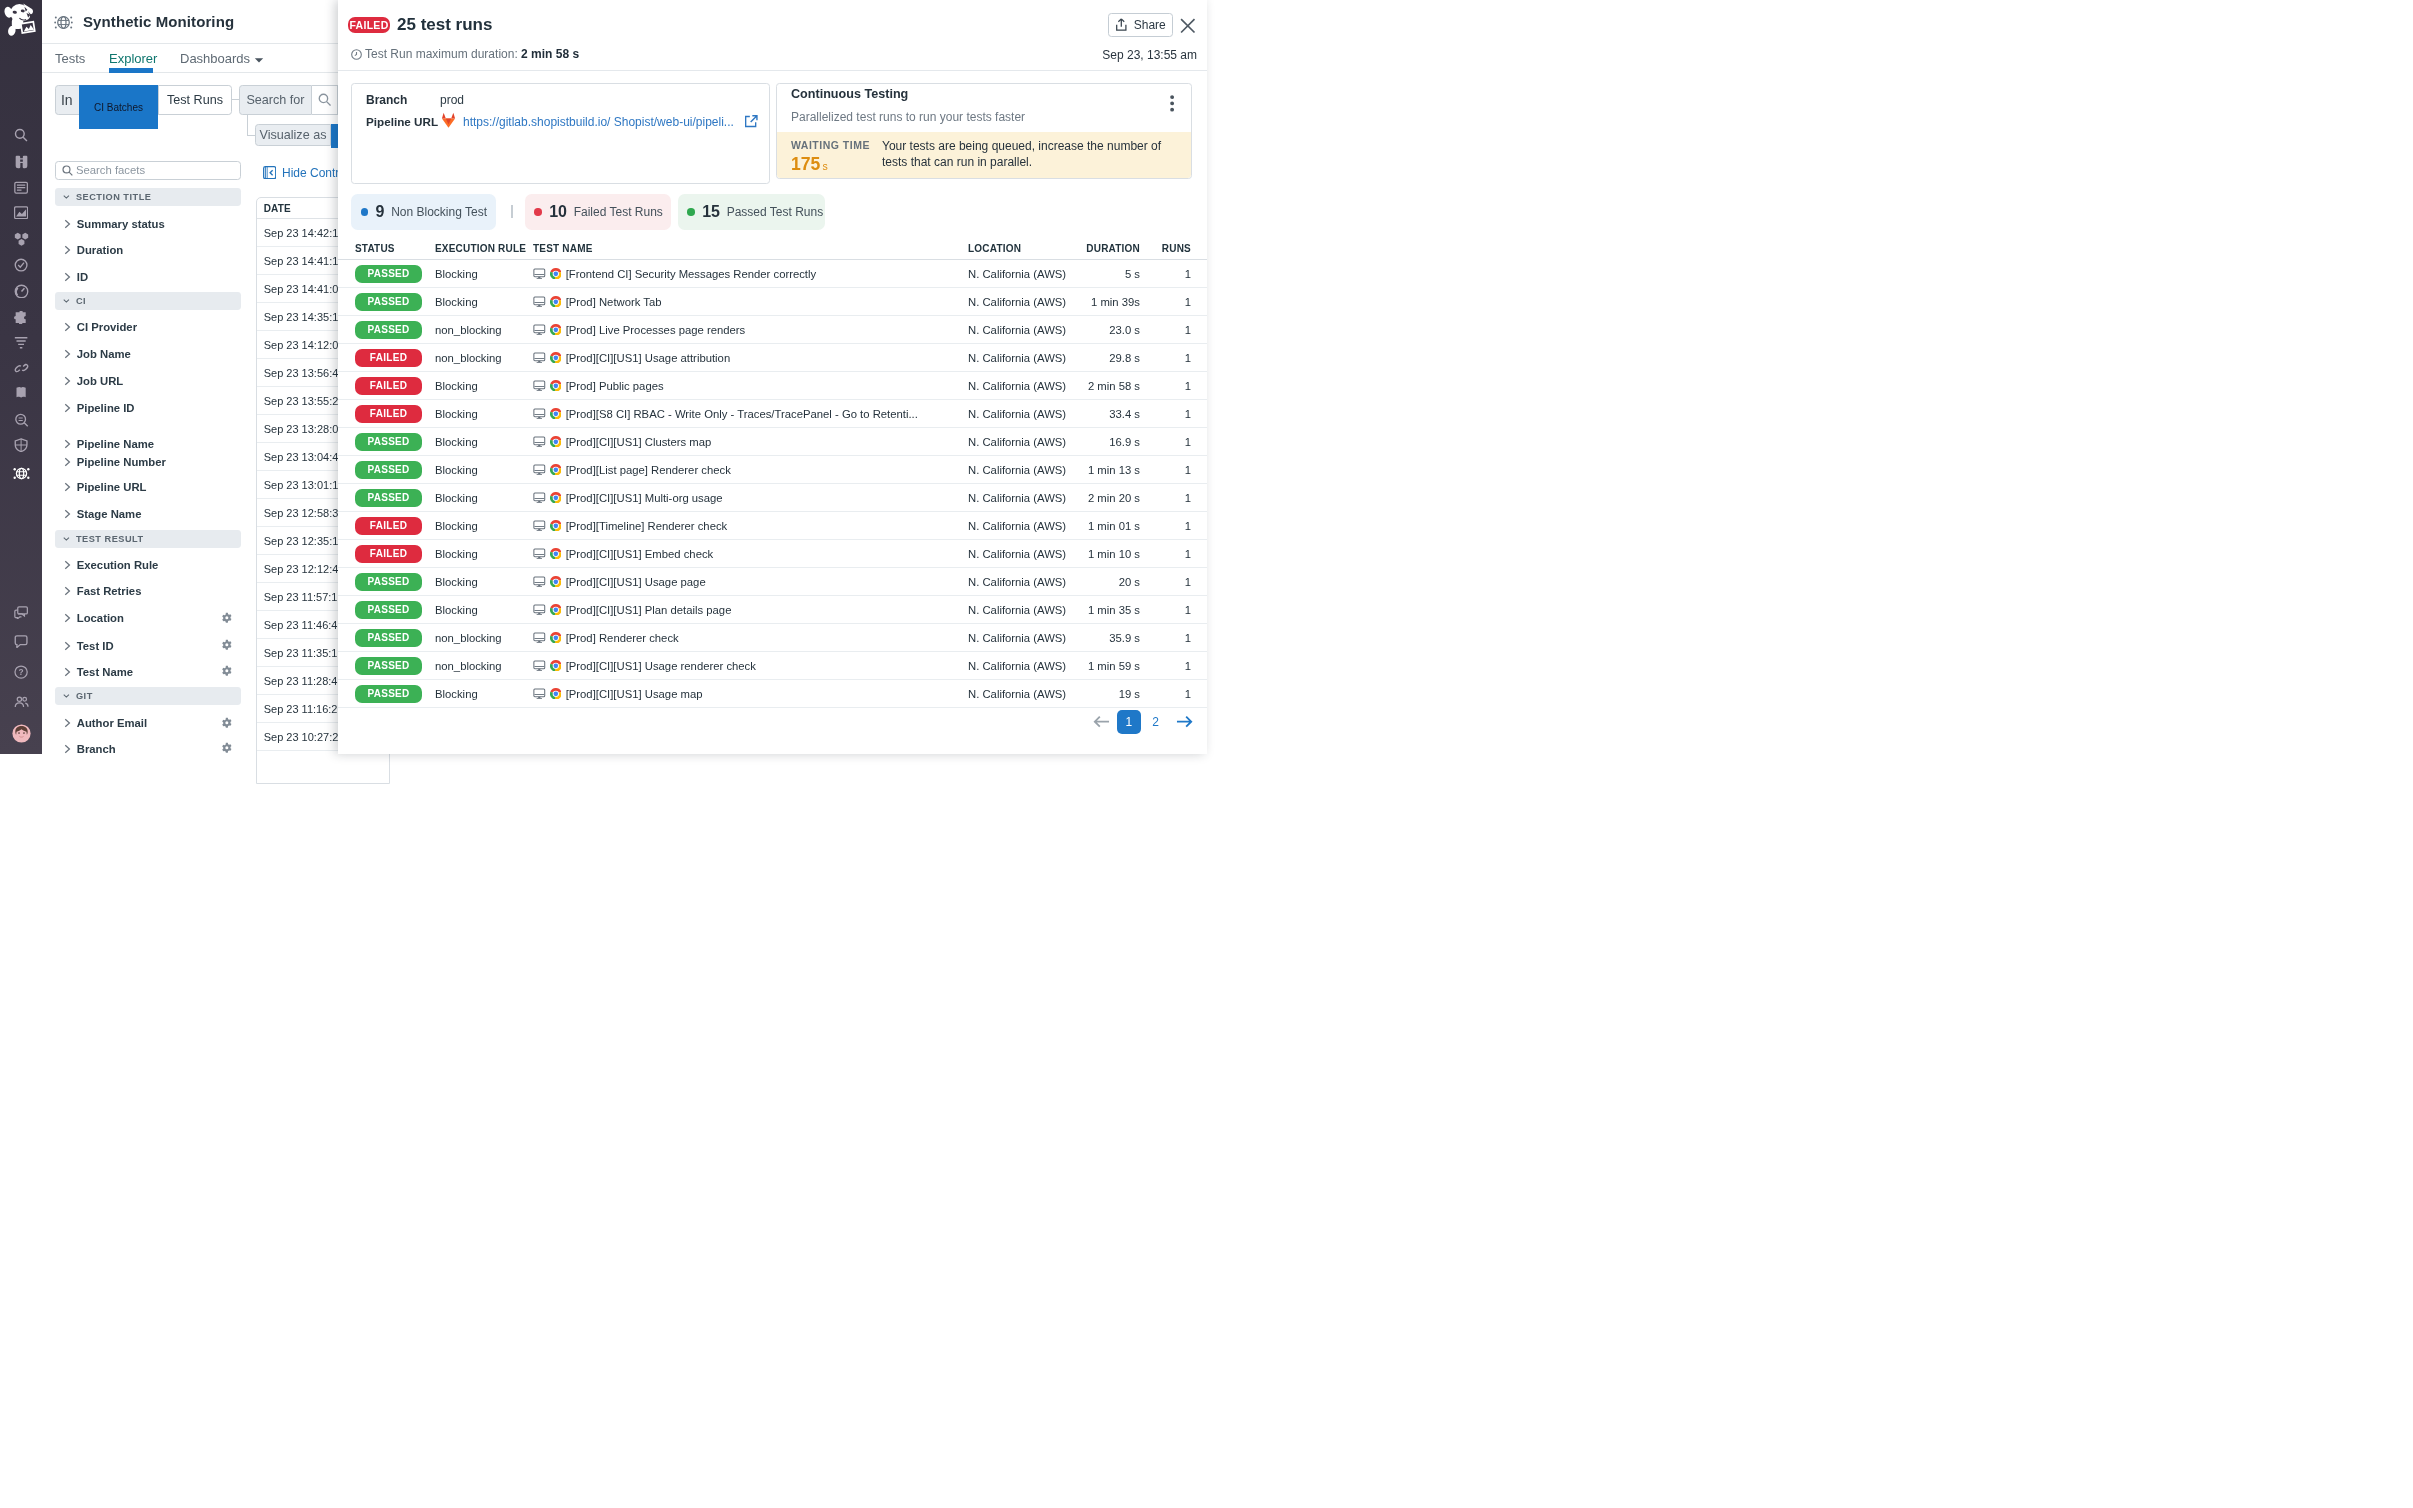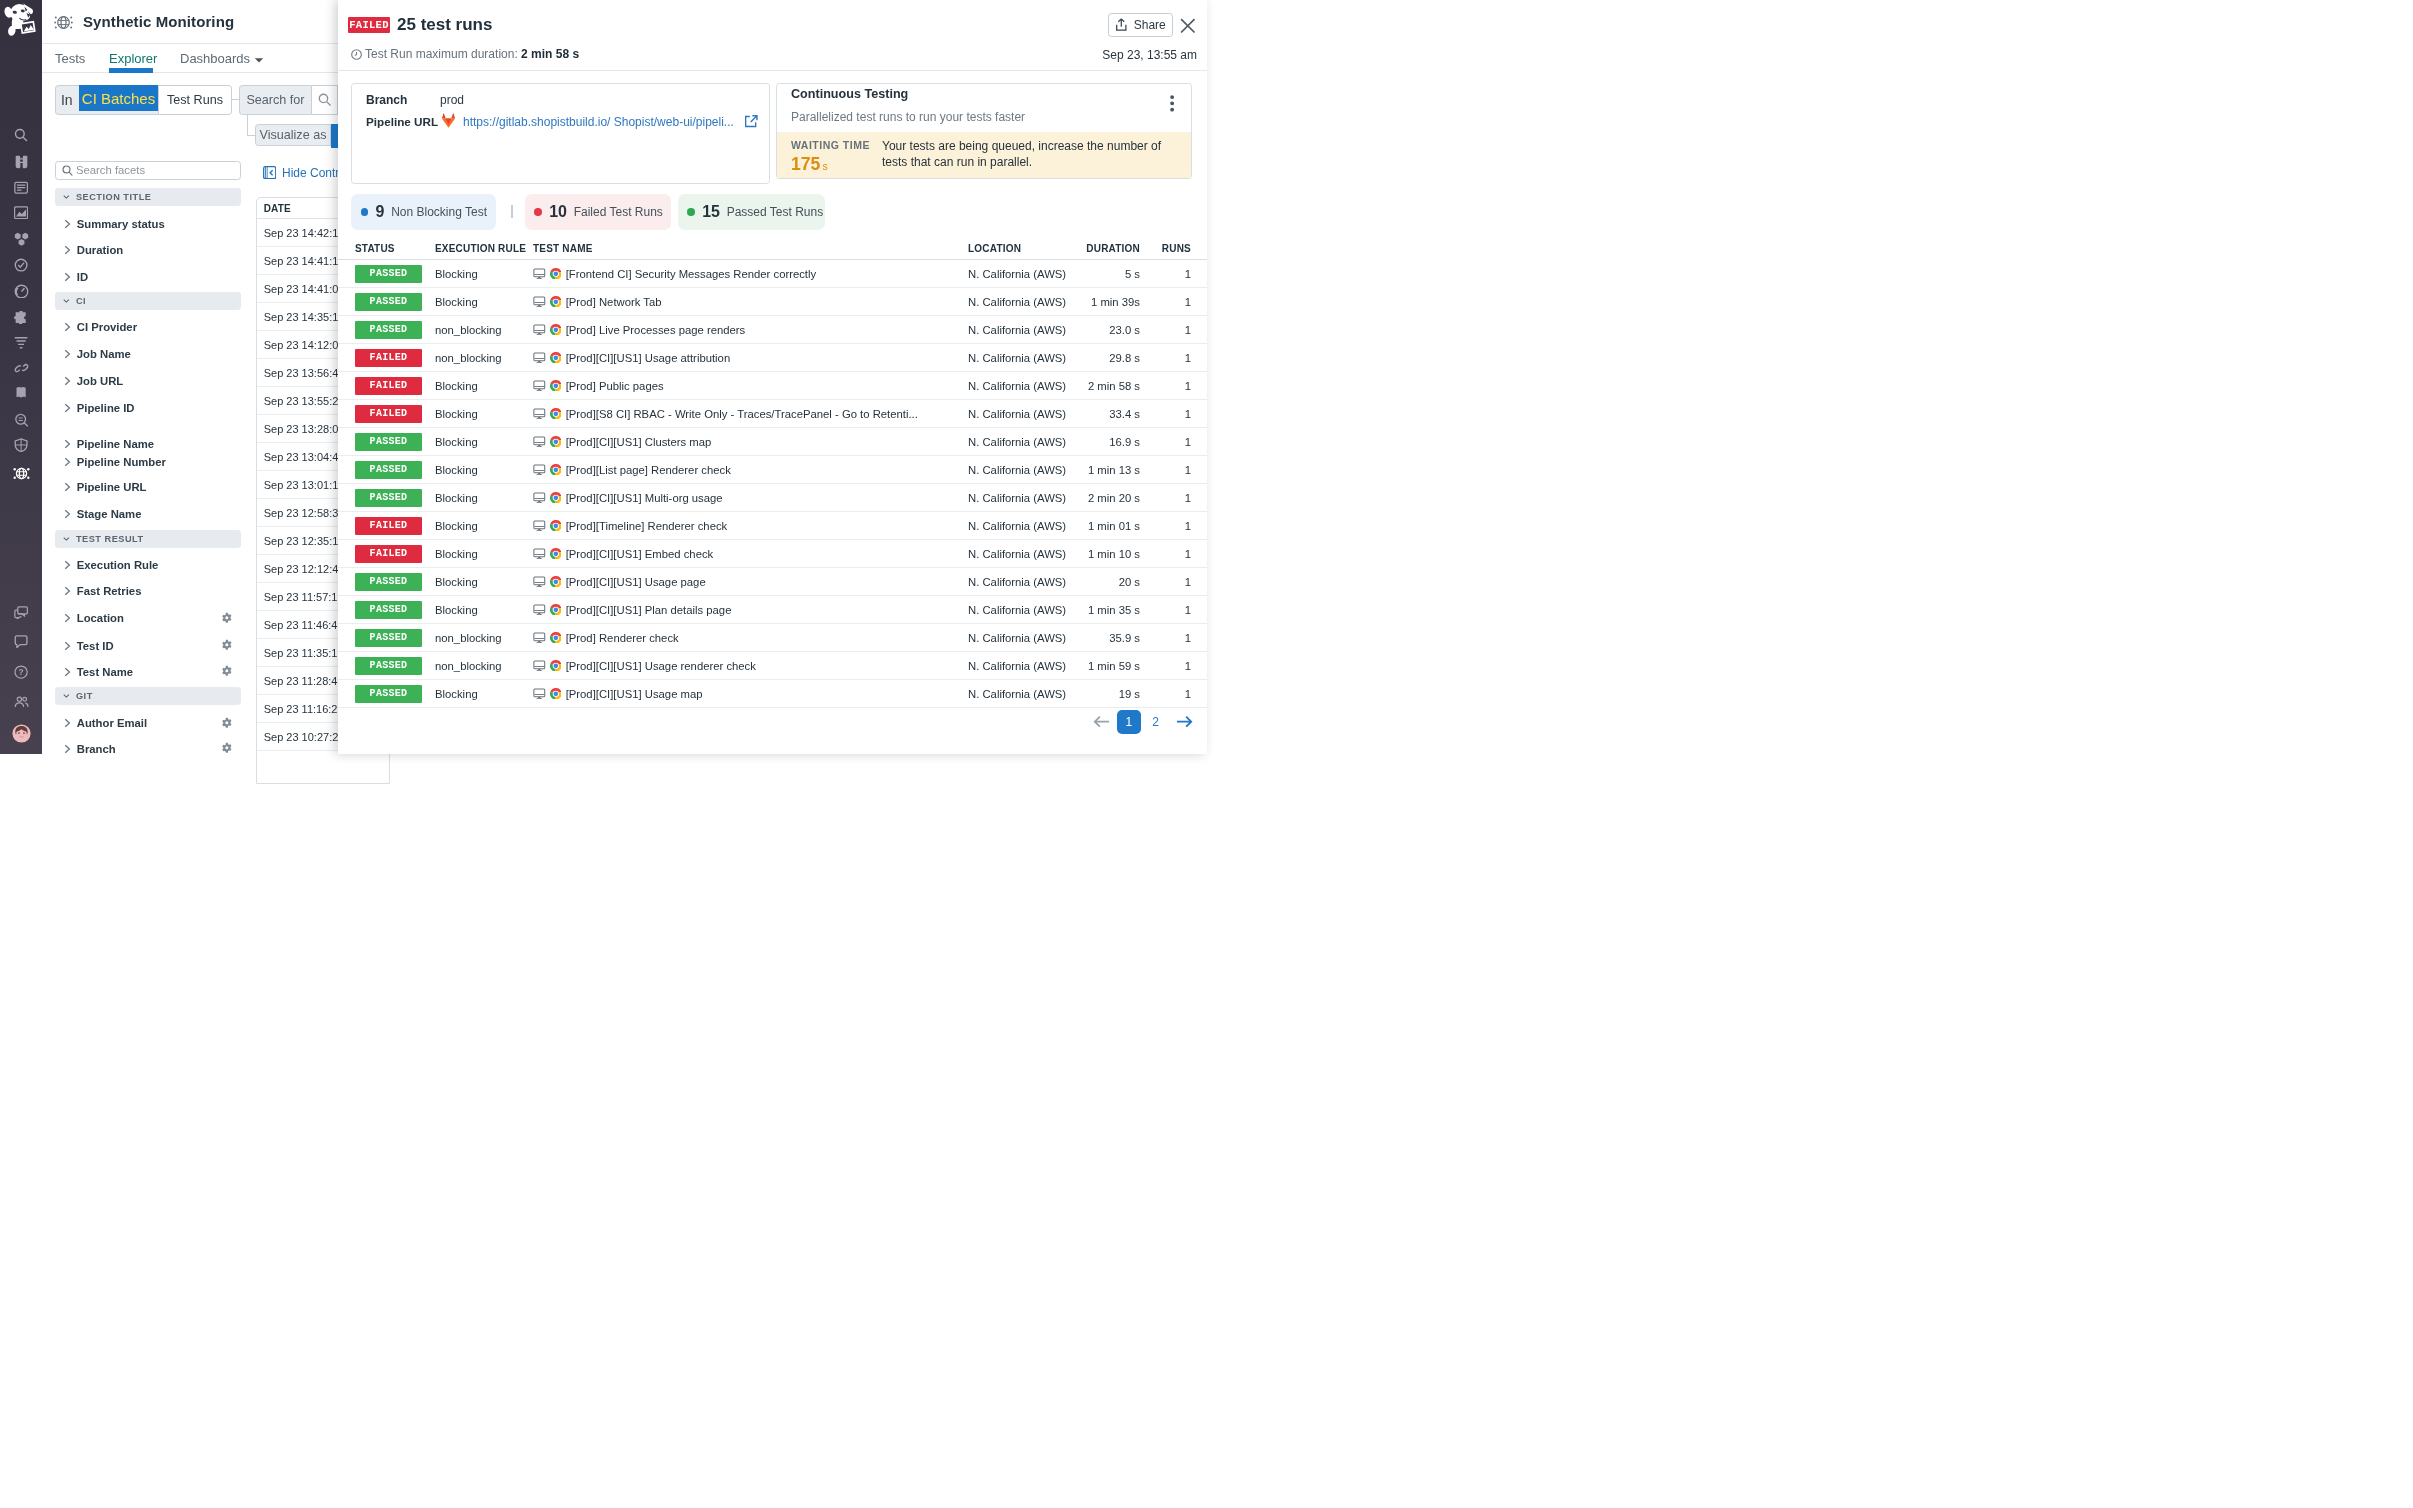--- a/index.html
+++ b/index.html
@@ -20,21 +20,21 @@
 .fchev{margin-left:9.2px;width:6.7px;height:10px;flex:none;}
 .flabel{margin-left:5.9px;font-size:11.3px;font-weight:700;color:#2c3b46;}
 .fpill{position:absolute;left:55px;width:186px;height:18.4px;background:#e7ebef;border-radius:3.4px;display:flex;align-items:center;}
 .fpill span{margin-left:5.9px;font-size:9.2px;font-weight:700;color:#5b6670;letter-spacing:0.5px;}
 .gear{position:absolute;left:221px;}
 
 #datecard{position:absolute;left:256px;top:197px;width:134px;height:587px;border:0.8px solid #d9dee3;border-radius:5px 0 0 0;background:#fff;}
 .daterow{height:28px;border-bottom:0.8px solid #e9edf0;display:flex;align-items:center;padding-left:6.7px;font-size:11px;color:#26333d;white-space:nowrap;}
 
 #panel{position:absolute;left:338px;top:0;width:869px;height:754px;background:#fff;box-shadow:-3.4px 0 10px rgba(30,40,50,0.22);}
-.badge{display:inline-flex;align-items:center;justify-content:center;color:#fff;font-weight:700;border-radius:1px;letter-spacing:0.3px;font-family:Liberation Mono, monospace;}
+.badge{display:inline-flex;align-items:center;justify-content:center;color:#fff;font-weight:700;border-radius:7px;letter-spacing:0.3px;}
 .bfail{background:#de2b3f;}
 .bpass{background:#3cb155;}
 .pbox{position:absolute;border:0.8px solid #d9dee3;border-radius:3.4px;background:#fff;}
 .pill{position:absolute;top:194px;height:36px;border-radius:6.7px;display:flex;align-items:center;}
 .pdot{width:7.5px;height:7.5px;border-radius:50%;flex:none;}
 .pnum{font-size:16px;font-weight:700;color:#26323c;}
 .plab{font-size:12px;color:#44515b;}
 
 #ptable{position:absolute;left:0;top:238px;width:869px;}
 .throw{display:grid;grid-template-columns:80px 98px 435px 101px 71px 51px;align-items:center;height:22px;padding-left:17px;font-size:10px;font-weight:700;color:#22333d;letter-spacing:0.2px;border-bottom:0.8px solid #d9dee3;}
@@ -230,21 +230,21 @@
       <circle cx="21.6" cy="11.5" r="1.1"></circle>
  </g>
 </svg>
 
 <svg class="abs" style="left:254px;top:57px;" width="10" height="6.7" viewBox="0 0 12 8">
     <path d="M1 1.5 L6 6.5 L11 1.5 Z" fill="#4a555f"></path>
   </svg>
 
 <div class="qwrap" style="left:55px;top:85px;width:176px;height:30px;"></div>
 <div class="abs" style="left:55px;top:85px;width:23.5px;height:30px;display:flex;align-items:center;justify-content:center;font-size:14px;color:#39424a;">In</div>
-<div class="abs" style="left:79px;top:85px;width:79px;height:26px;background:#1a76c8;display:flex;align-items:center;justify-content:center;font-size:15px;color:#fde047;">CI Batches</div>
+<div class="abs" style="left:79px;top:85px;width:79px;height:44px;background:#1a76c8;display:flex;align-items:center;justify-content:center;font-size:10px;color:#0f172a;">CI Batches</div>
 <div class="abs" style="left:158px;top:85px;width:74px;height:30px;background:#fff;border:0.8px solid #c9d0d6;border-radius:0 3.4px 3.4px 0;display:flex;align-items:center;justify-content:center;font-size:12.6px;color:#2c3a44;">Test Runs</div>
 
 <div class="abs" style="left:231px;top:99px;width:7.5px;height:0.8px;background:#c9d0d6;"></div>
 
 <div class="abs" style="left:239px;top:85px;width:73px;height:30px;background:#e9edf1;border:0.8px solid #c9d0d6;border-radius:3.4px 0 0 3.4px;display:flex;align-items:center;justify-content:center;font-size:12.6px;color:#57626c;">Search for</div>
 <div class="abs" style="left:312px;top:85px;width:26px;height:30px;background:#fff;border:0.8px solid #c9d0d6;border-left:none;"></div>
 <svg class="abs" style="left:318px;top:93px;" width="13.4" height="13.4" viewBox="0 0 16 16" fill="none" stroke="#8a949e" stroke-width="1.6">
     <circle cx="6.5" cy="6.5" r="5"></circle>
     <path d="M10.3 10.3 L15 15"></path>
   </svg>

